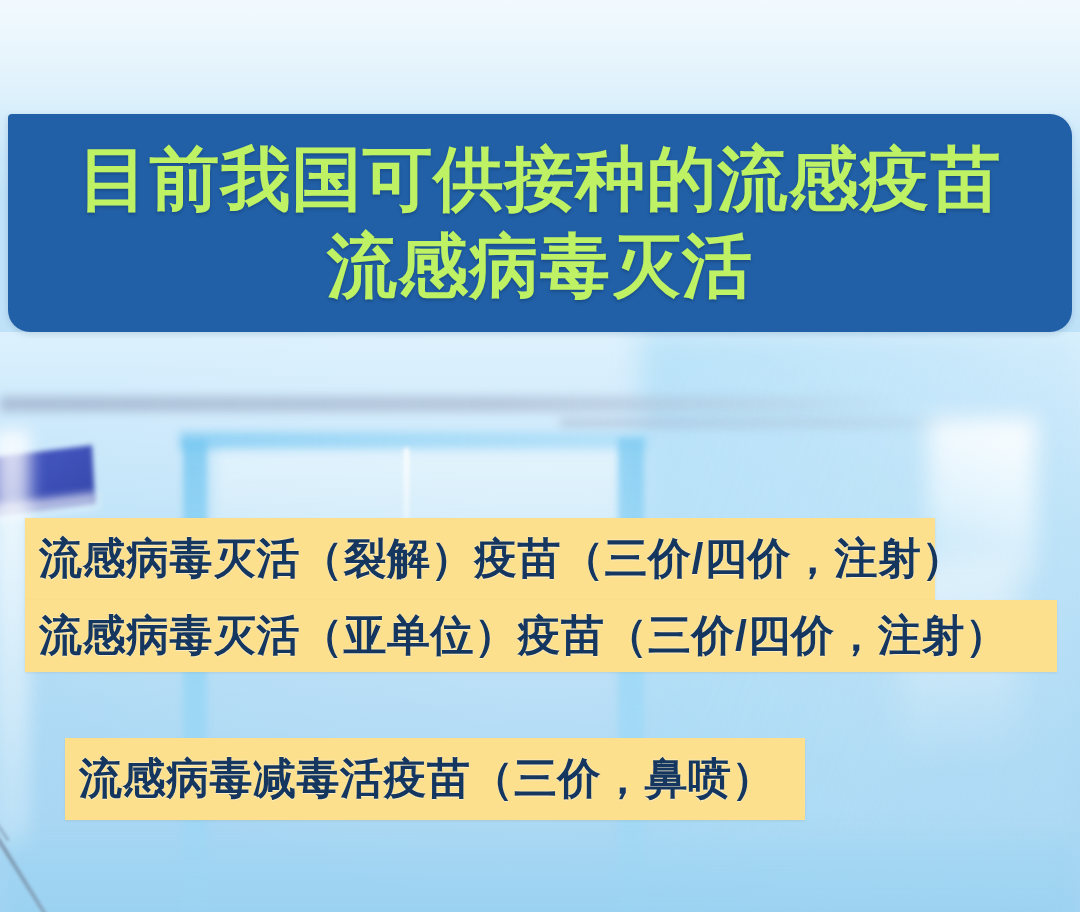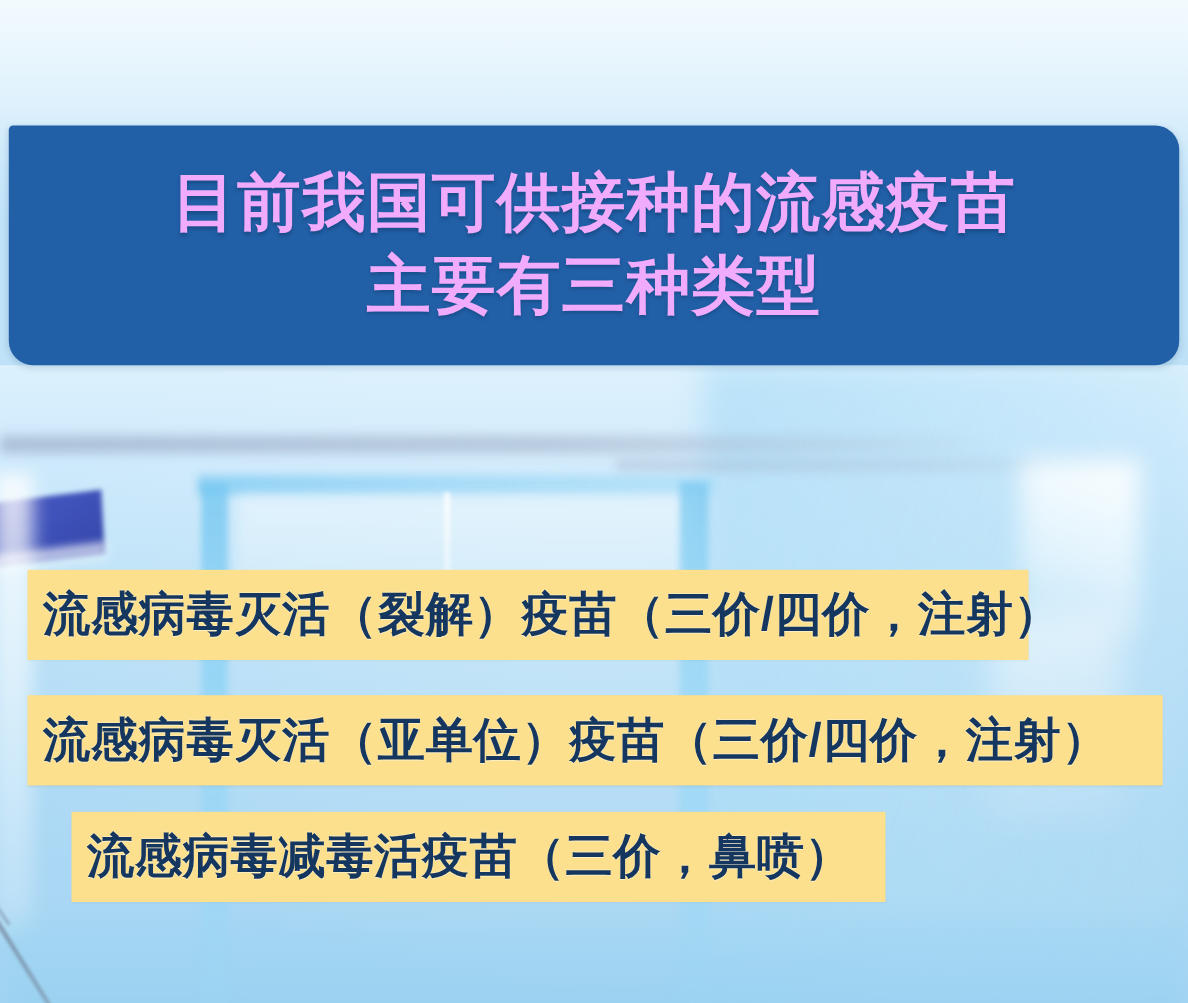--- a/index.html
+++ b/index.html
@@ -139,22 +139,22 @@
     position:absolute;
     left:8px; top:114px; width:1064px; height:218px;
     background:#215fa6;
     border-radius:4px 22px 22px 22px;
     box-shadow:0 2px 6px rgba(30,70,120,.18);
     display:flex; flex-direction:column;
     align-items:center; justify-content:center;
     gap:14px;
   }
   .title-line {
-    color:#f0abfc;
-    font-size:58px;
+    color:#bef264;
+    font-size:70px;
     font-weight:bold;
     letter-spacing:1px;
     line-height:1.05;
     text-shadow:0 2px 3px rgba(12,45,86,.35);
     white-space:nowrap;
   }
 
   
   .hl-list { position:absolute; left:0; top:0; width:1080px; height:912px; }
   .hl {
@@ -167,21 +167,21 @@
   }
   .hl-text {
     color:#14365f;
     font-size:43px;
     font-weight:bold;
     letter-spacing:0.5px;
     white-space:nowrap;
     text-shadow:0 1px 0 rgba(255,255,255,.45), 0 -1px 0 rgba(255,255,255,.30);
   }
   .hl-0 { top:518px; height:82px; width:910px; }
-  .hl-1 { top:632px; height:82px; width:1032px; }
+  .hl-1 { top:600px; height:72px; width:1032px; }
   .hl-2 { top:738px; height:82px; width:740px;margin-left:40px; }
 
 </style>
 </head>
 <body>
 
 <div id="stage">
   <div class="bg-layer wall"></div>
   <div class="bg-layer wall-right"></div>
   <div class="bg-layer ceiling-band"></div>
@@ -197,21 +197,21 @@
   <div class="bg-layer glow-right"></div>
   <div class="bg-layer glow-right2"></div>
   <div class="bg-layer horizon"></div>
   <div class="bg-layer mic-stand"></div>
   <div class="bg-layer mic-stand2"></div>
   <div class="bg-layer veil"></div>
 </div>
 
 <div class="title-banner">
   <div class="title-line">目前我国可供接种的流感疫苗</div>
-  <div class="title-line">主要有三种类型</div>
+  <div class="title-line">流感病毒灭活</div>
 </div>
 
 <div class="hl-list">
 
   <div class="hl hl-0">
     <span class="hl-text">流感病毒灭活（裂解）疫苗（三价/四价，注射）</span>
   </div>
 
   <div class="hl hl-1">
     <span class="hl-text">流感病毒灭活（亚单位）疫苗（三价/四价，注射）</span>

